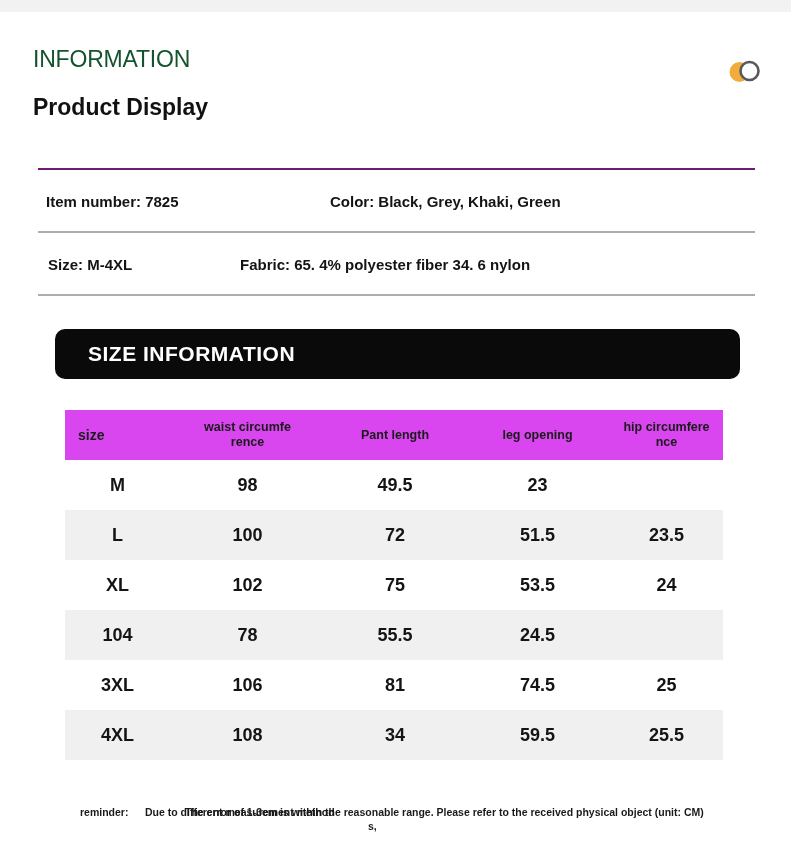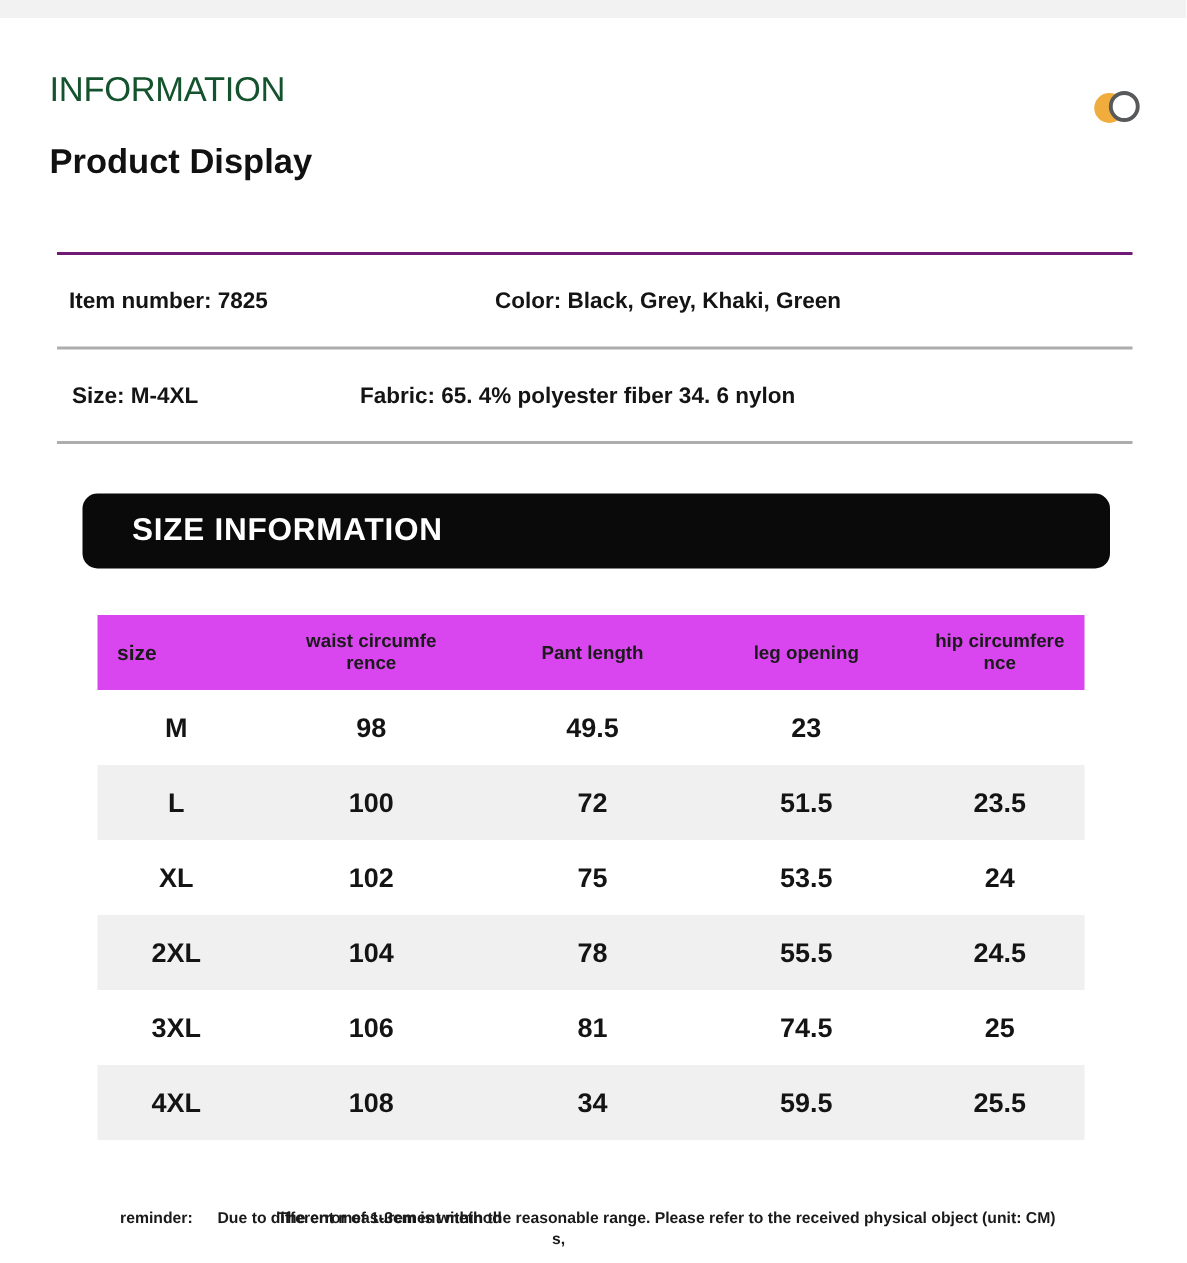--- a/index.html
+++ b/index.html
@@ -95,21 +95,20 @@
       <div class="td">23.5</div>
     </div>
     <div class="trow">
       <div class="td">XL</div>
       <div class="td">102</div>
       <div class="td">75</div>
       <div class="td">53.5</div>
       <div class="td">24</div>
     </div>
     <div class="trow alt">
-      <div class="td">2XL</div>
       <div class="td">104</div>
       <div class="td">78</div>
       <div class="td">55.5</div>
       <div class="td">24.5</div>
     </div>
     <div class="trow">
       <div class="td">3XL</div>
       <div class="td">106</div>
       <div class="td">81</div>
       <div class="td">74.5</div>

